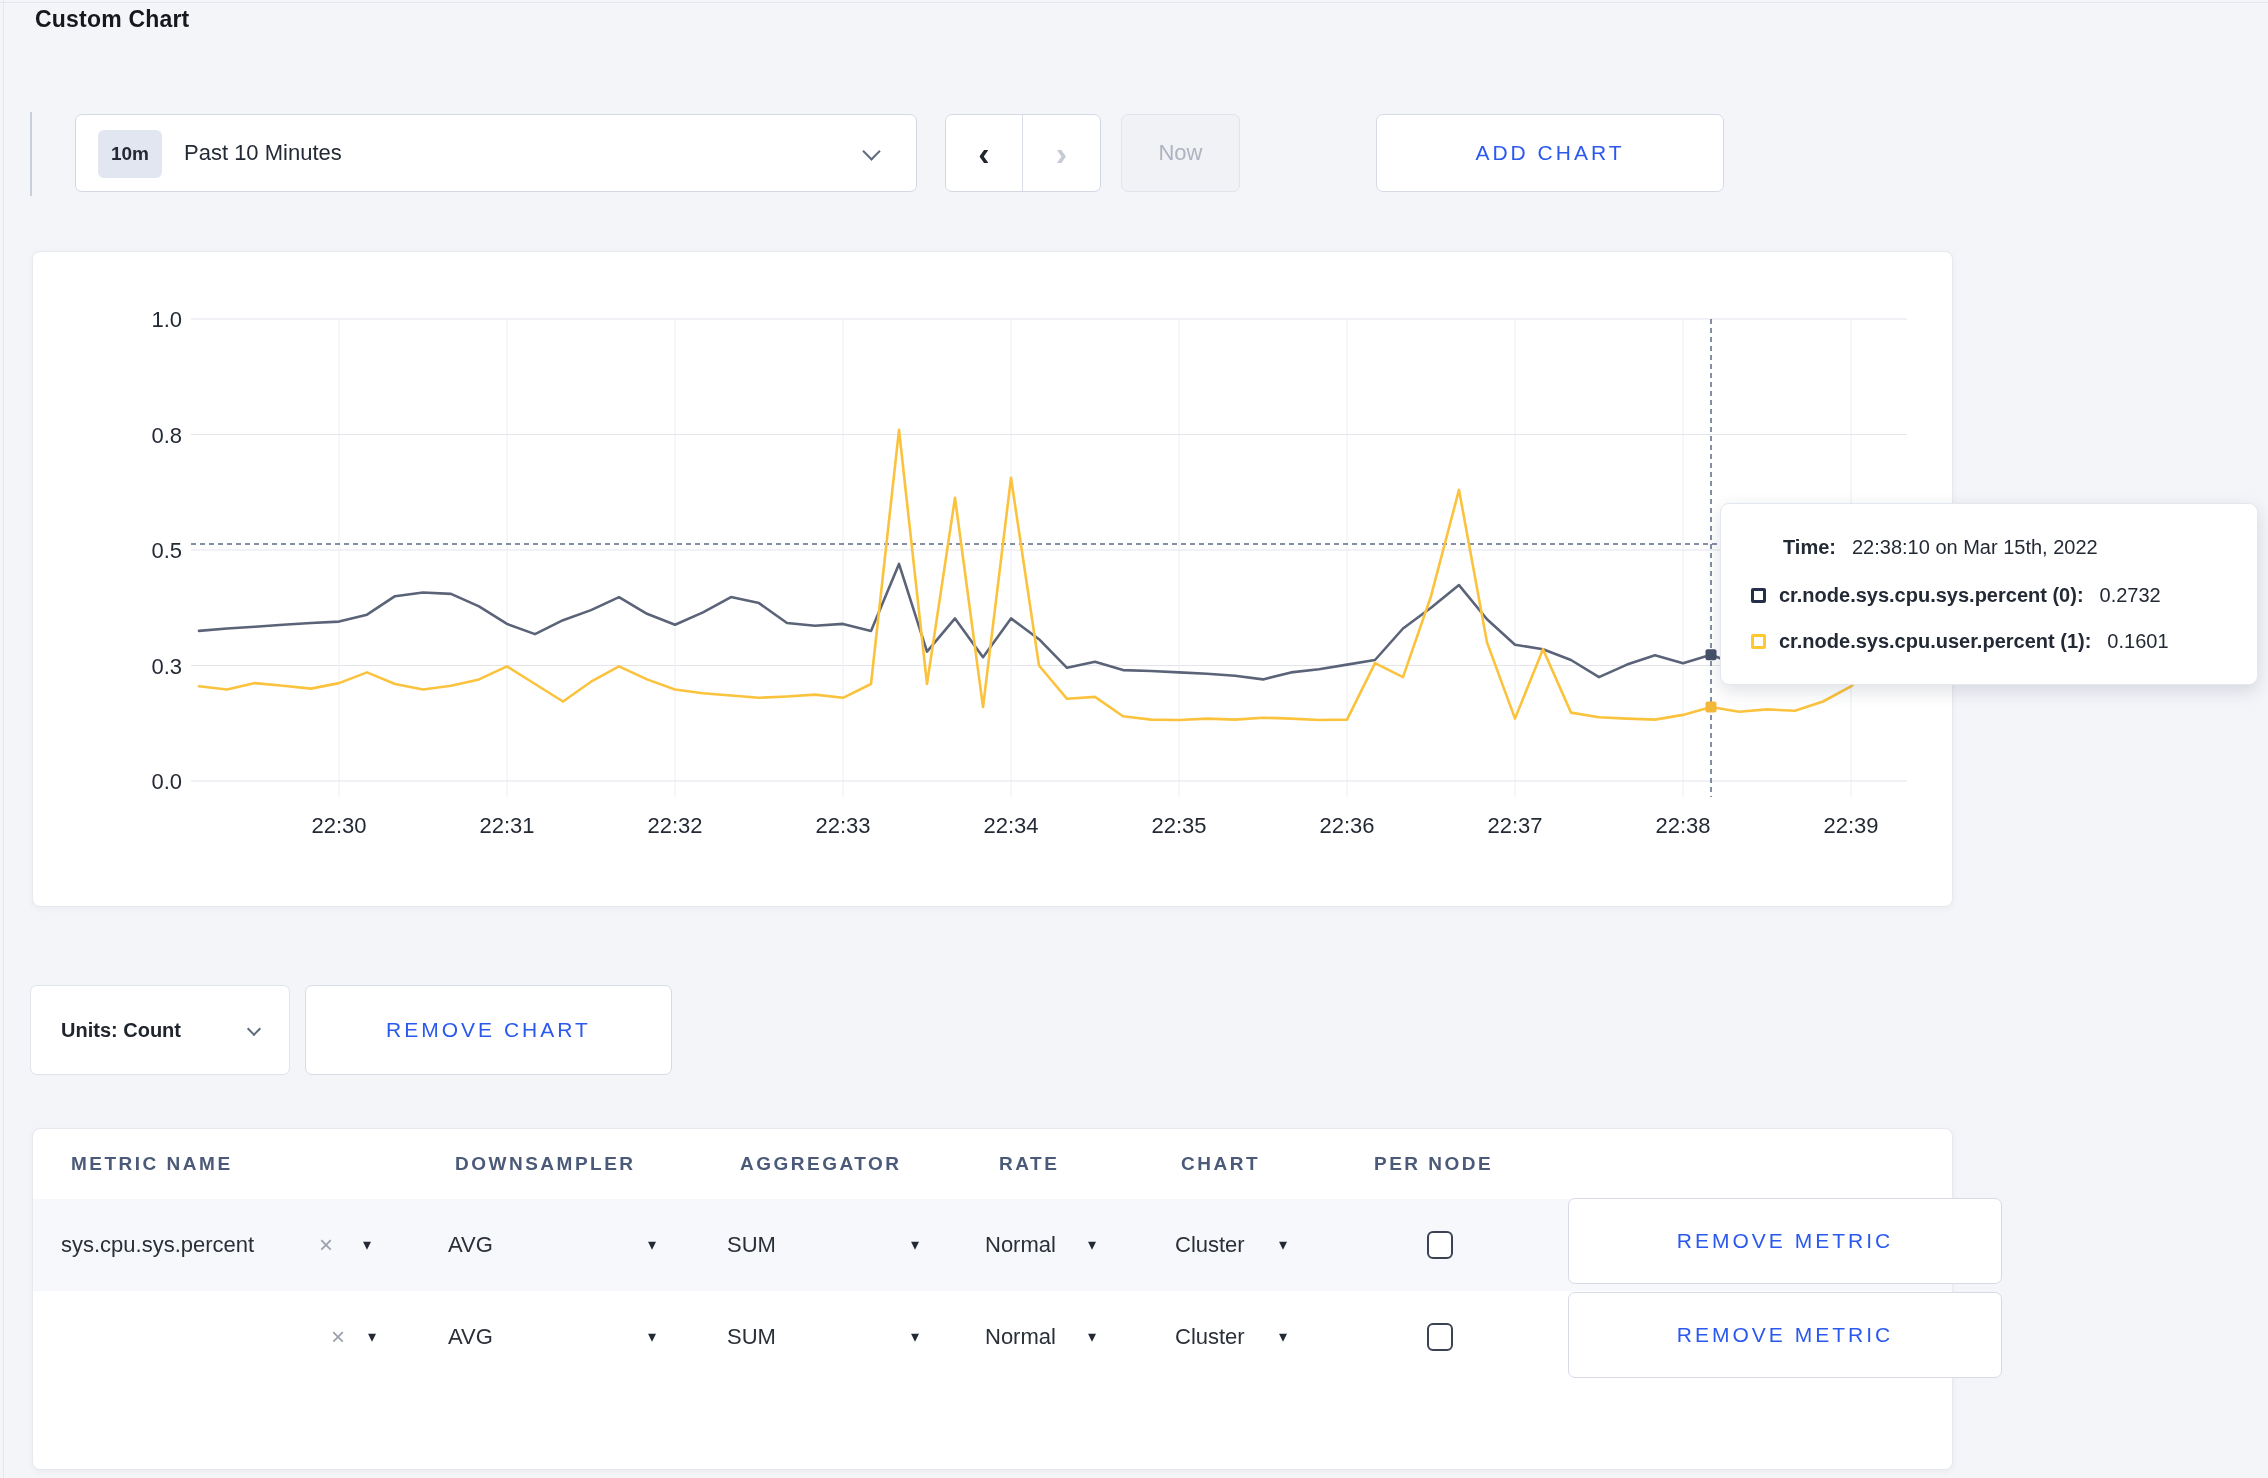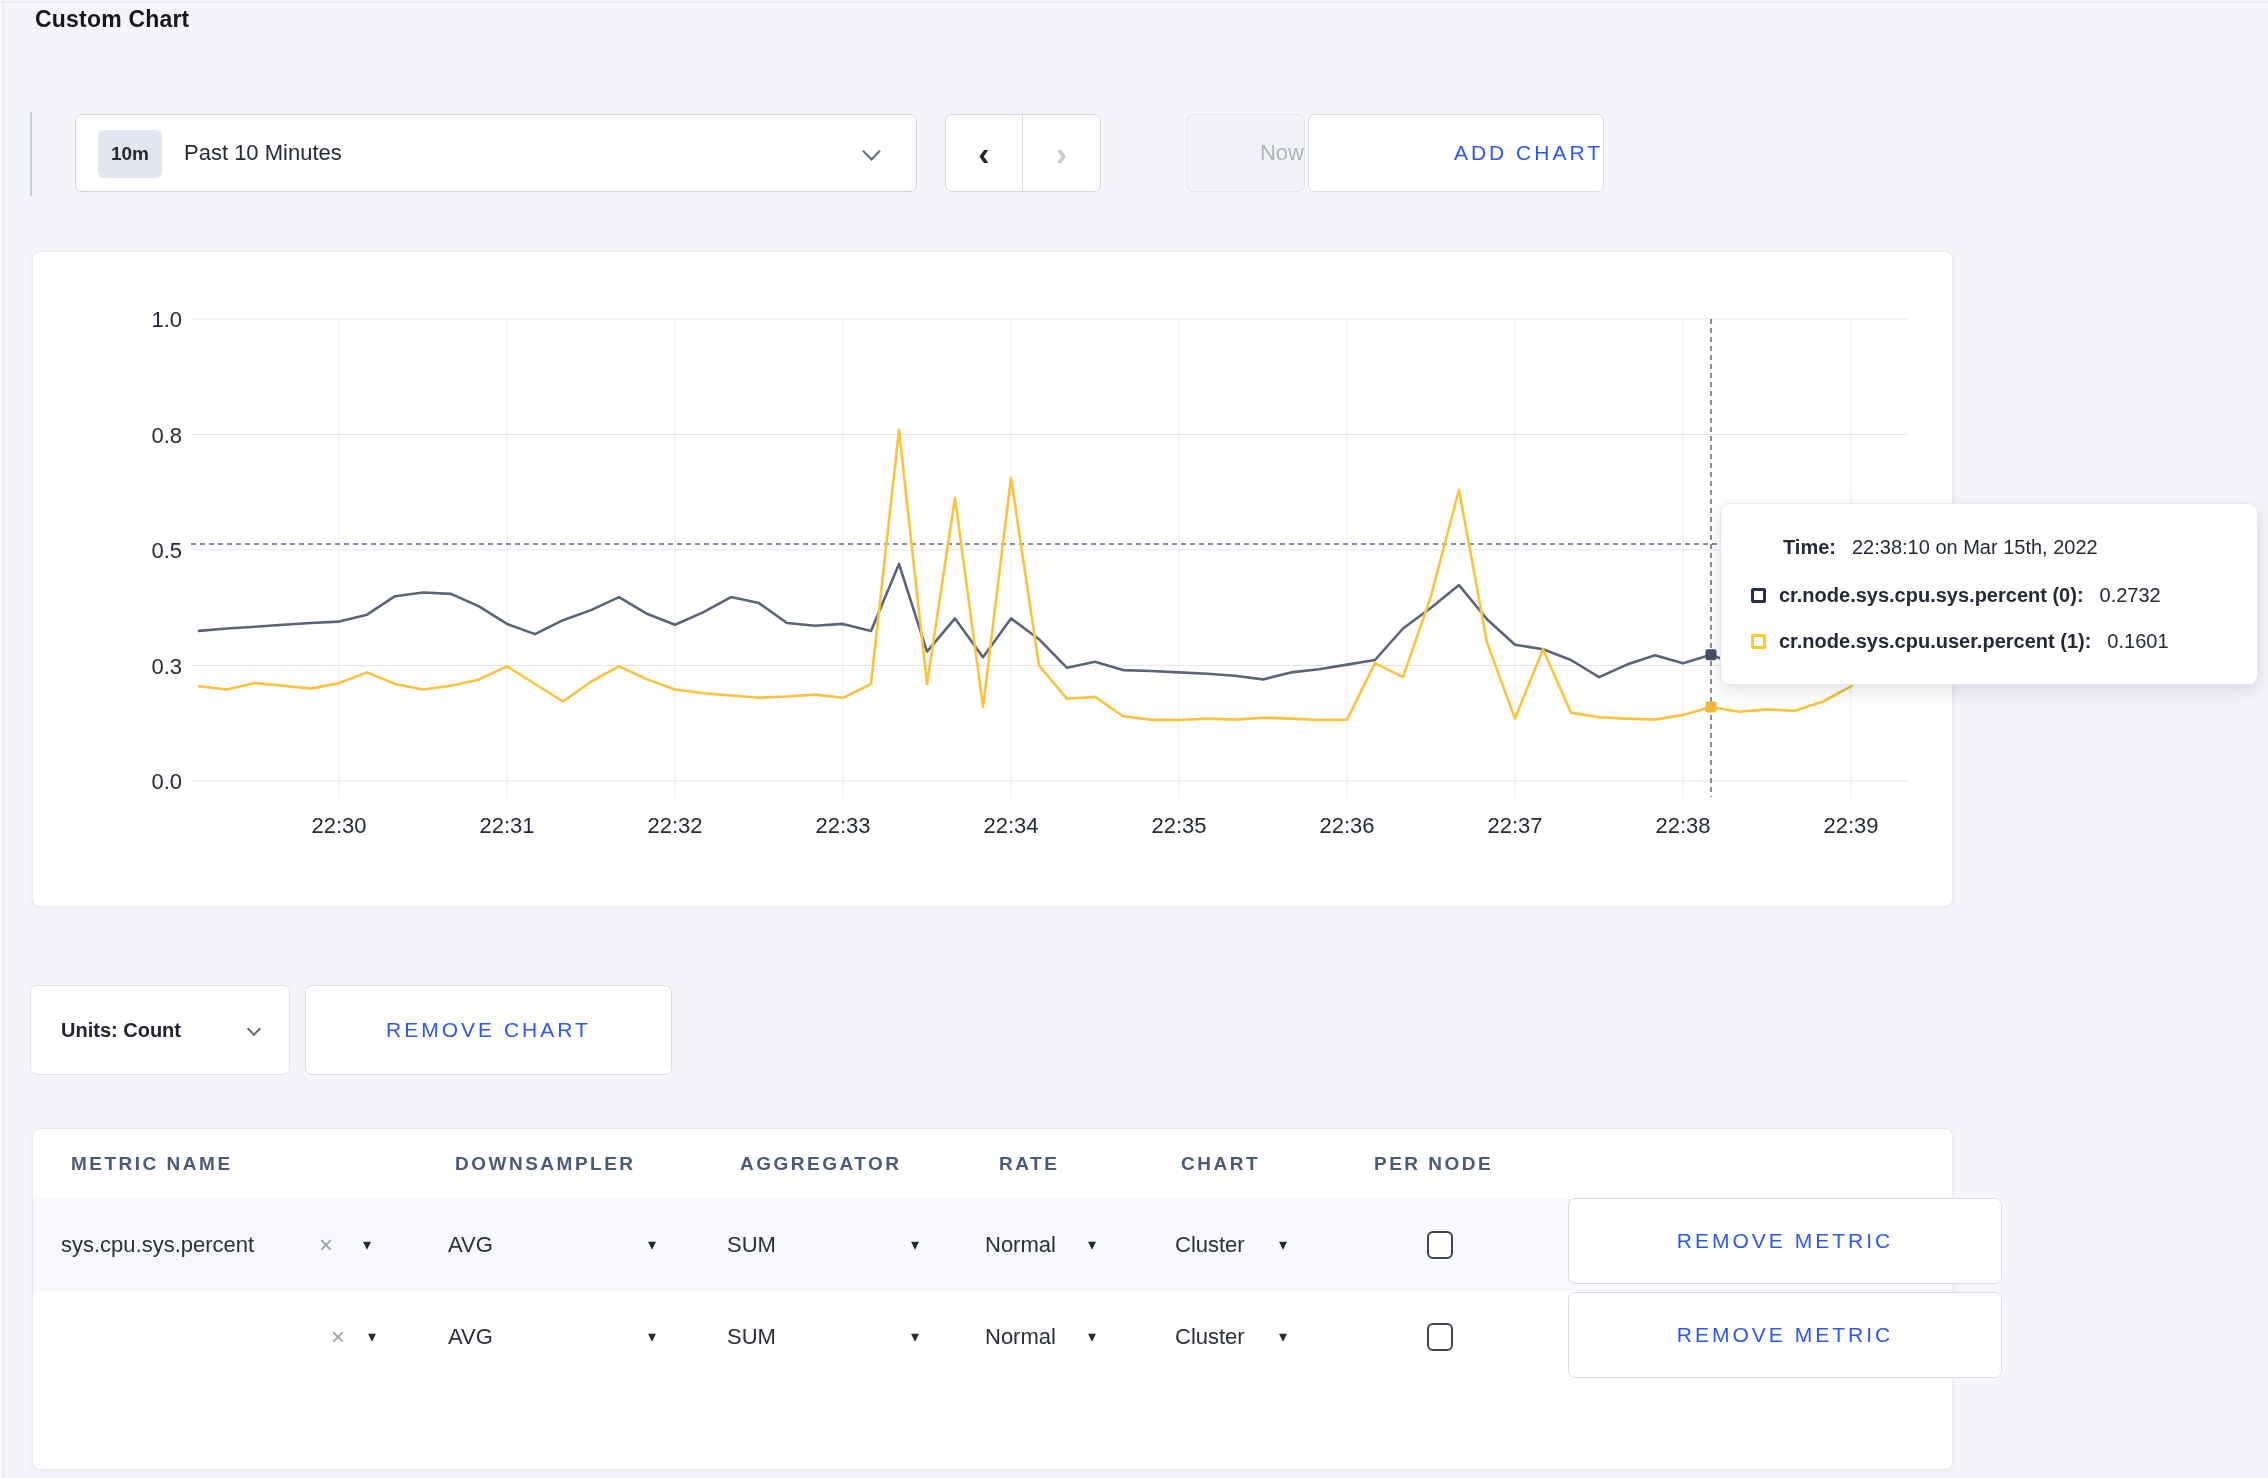--- a/index.html
+++ b/index.html
@@ -34,30 +34,30 @@
     transform:rotate(45deg);
   }
   .selector-chev { position:absolute; right:38px; top:30px; }
 
   .nav-group { left:945px; top:114px; width:156px; height:78px; background:#fff; border:1px solid #d3d8e2; border-radius:7px; display:flex; }
   .nav-half { width:50%; height:100%; display:flex; align-items:center; justify-content:center; font-size:34px; cursor:pointer; }
   .nav-prev { border-right:1px solid #d9dde5; color:#22262f; font-weight:bold; }
   .nav-next { color:#c5cad4; font-weight:bold; }
 
   .now-btn {
-    left:1186px; top:114px; width:119px; height:78px; background:#f1f2f6;
+    left:1121px; top:114px; width:119px; height:78px; background:#f1f2f6;
     border:1px solid #e1e4eb; border-radius:7px; font-size:22px; color:#aeb3bf;
-    display:flex; align-items:center; justify-content:flex-end;
+    display:flex; align-items:center; justify-content:center;
   }
   .cta {
     background:#fff; border:1px solid #d6dbe6; border-radius:7px;
     color:#2b59ee; font-size:21px; font-weight:500; letter-spacing:3px;
     display:flex; align-items:center; justify-content:center; cursor:pointer;
   }
-  .add-chart-btn { left:1308px; top:114px; width:296px; height:78px;justify-content:flex-end; }
+  .add-chart-btn { left:1376px; top:114px; width:348px; height:78px; }
 
   
   .chart-card {
     left:32px; top:251px; width:1921px; height:656px; background:#fff;
     border:1px solid #e7e9ef; border-radius:8px;
     box-shadow:0 2px 6px rgba(40,50,80,0.05);
   }
   .chart-card svg { position:absolute; left:0; top:0; }
 
   

